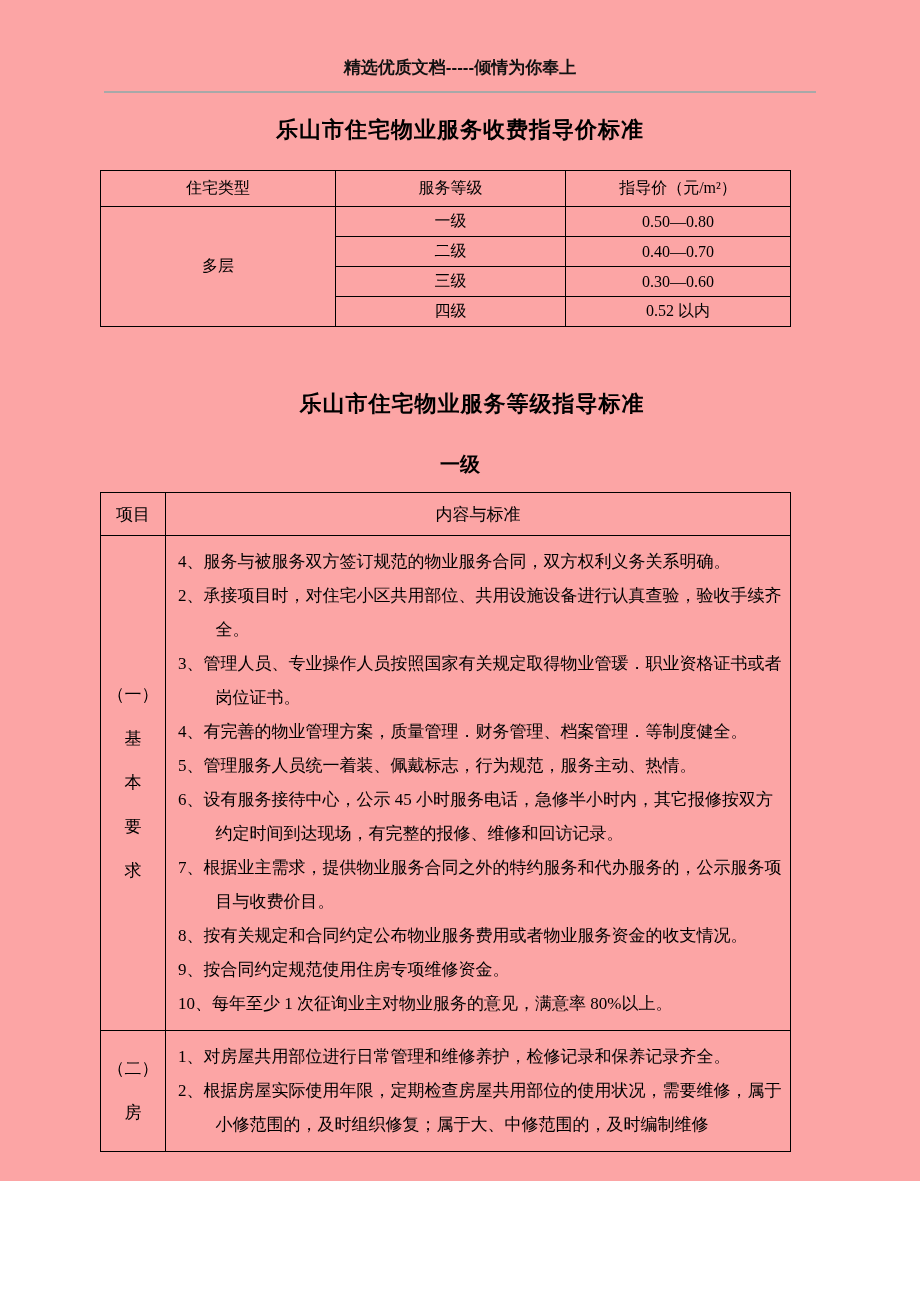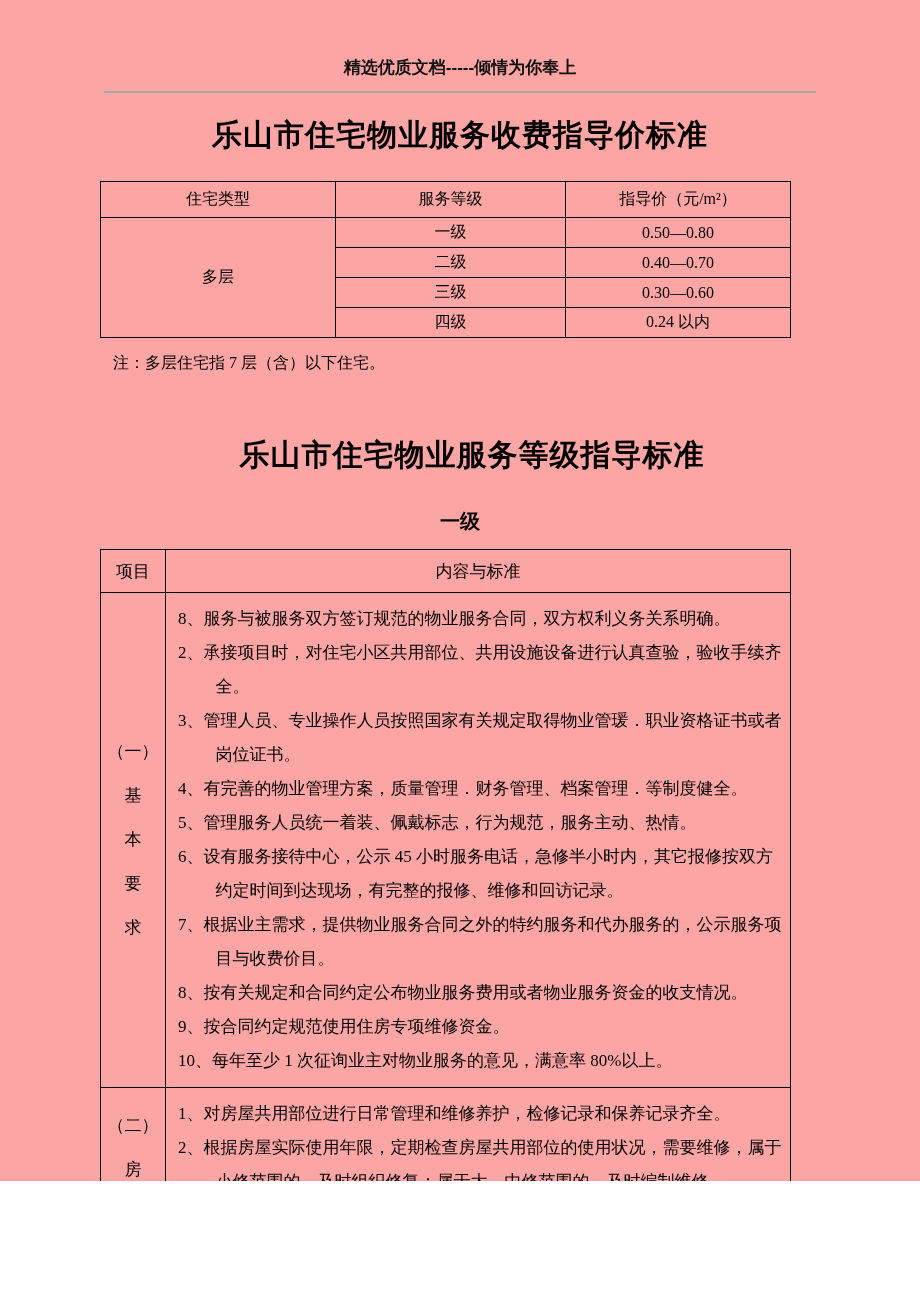--- a/index.html
+++ b/index.html
@@ -23,21 +23,21 @@
   }
   .header-rule {
     width: 712px;
     margin: 12px 0 0 104px;
     border: none;
     border-top: 2px solid #a8a8a8;
   }
   .doc-title {
     margin-top: 22px;
     text-align: center;
-    font-size: 30px;
+    font-size: 22px;
     font-weight: bold;
     letter-spacing: 1px;
     font-family: "Liberation Sans", "DejaVu Sans", sans-serif;
   }
   .title-standard { margin-top: 62px; padding-left: 24px; }
   .subtitle {
     margin-top: 32px;
     text-align: center;
     font-size: 20px;
     font-weight: bold;
@@ -120,26 +120,25 @@
         <tr>
           <td>二级</td>
           <td>0.40—0.70</td>
         </tr>
         <tr>
           <td>三级</td>
           <td>0.30—0.60</td>
         </tr>
         <tr>
           <td>四级</td>
-          <td>0.24 以内</td>
+          <td>0.52 以内</td>
         </tr>
       </tbody>
   </table>
 
-  <p class="note">注：多层住宅指 7 层（含）以下住宅。</p>
 
   <h1 class="doc-title title-standard">乐山市住宅物业服务等级指导标准</h1>
   <h2 class="subtitle">一级</h2>
 
   <table class="standard-table">
     <colgroup>
       <col style="width:65px">
       <col style="width:625px">
     </colgroup>
     <thead>
@@ -151,21 +150,21 @@
     <tbody id="standard-body">
         <tr>
           <td class="section-label">
             <div>（一）</div>
             <div>基</div>
             <div>本</div>
             <div>要</div>
             <div>求</div>
           </td>
           <td class="section-content">
-            <p class="item">8、服务与被服务双方签订规范的物业服务合同，双方权利义务关系明确。</p>
+            <p class="item">4、服务与被服务双方签订规范的物业服务合同，双方权利义务关系明确。</p>
             <p class="item">2、承接项目时，对住宅小区共用部位、共用设施设备进行认真查验，验收手续齐全。</p>
             <p class="item">3、管理人员、专业操作人员按照国家有关规定取得物业管瑗．职业资格证书或者岗位证书。</p>
             <p class="item">4、有完善的物业管理方案，质量管理．财务管理、档案管理．等制度健全。</p>
             <p class="item">5、管理服务人员统一着装、佩戴标志，行为规范，服务主动、热情。</p>
             <p class="item">6、设有服务接待中心，公示 45 小时服务电话，急修半小时内，其它报修按双方约定时间到达现场，有完整的报修、维修和回访记录。</p>
             <p class="item">7、根据业主需求，提供物业服务合同之外的特约服务和代办服务的，公示服务项目与收费价目。</p>
             <p class="item">8、按有关规定和合同约定公布物业服务费用或者物业服务资金的收支情况。</p>
             <p class="item">9、按合同约定规范使用住房专项维修资金。</p>
             <p class="item">10、每年至少 1 次征询业主对物业服务的意见，满意率 80%以上。</p>
           </td>

